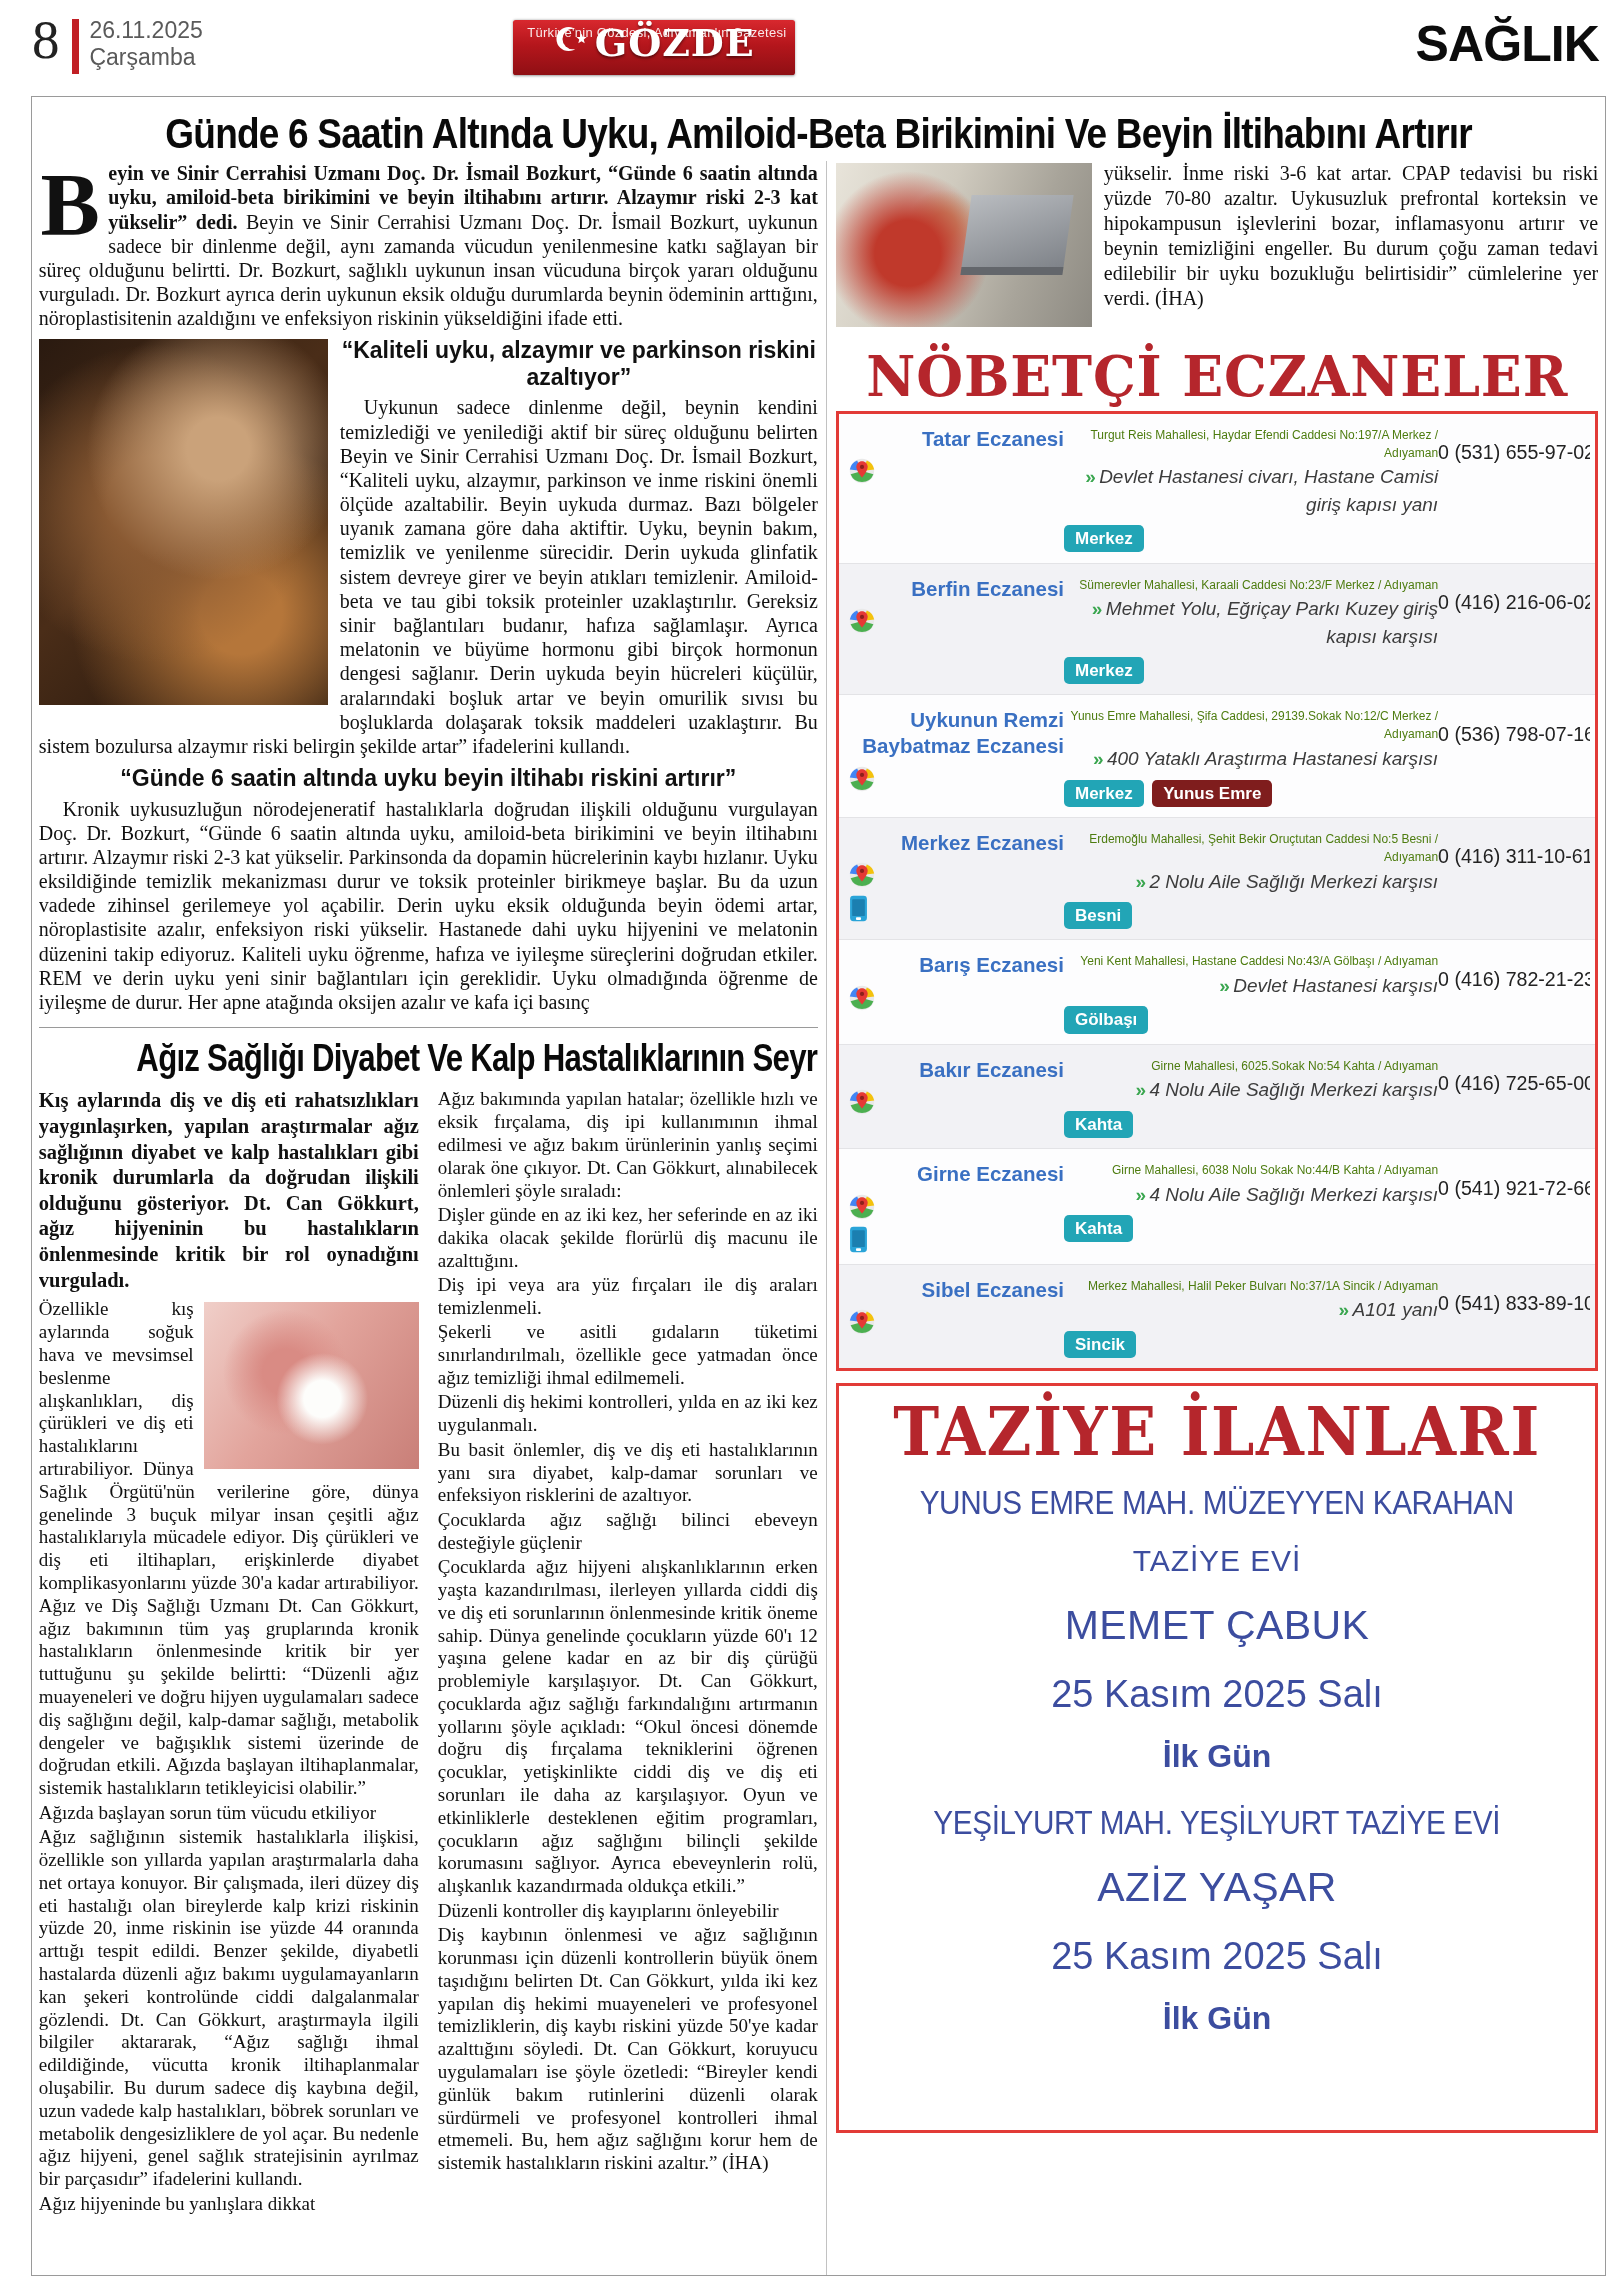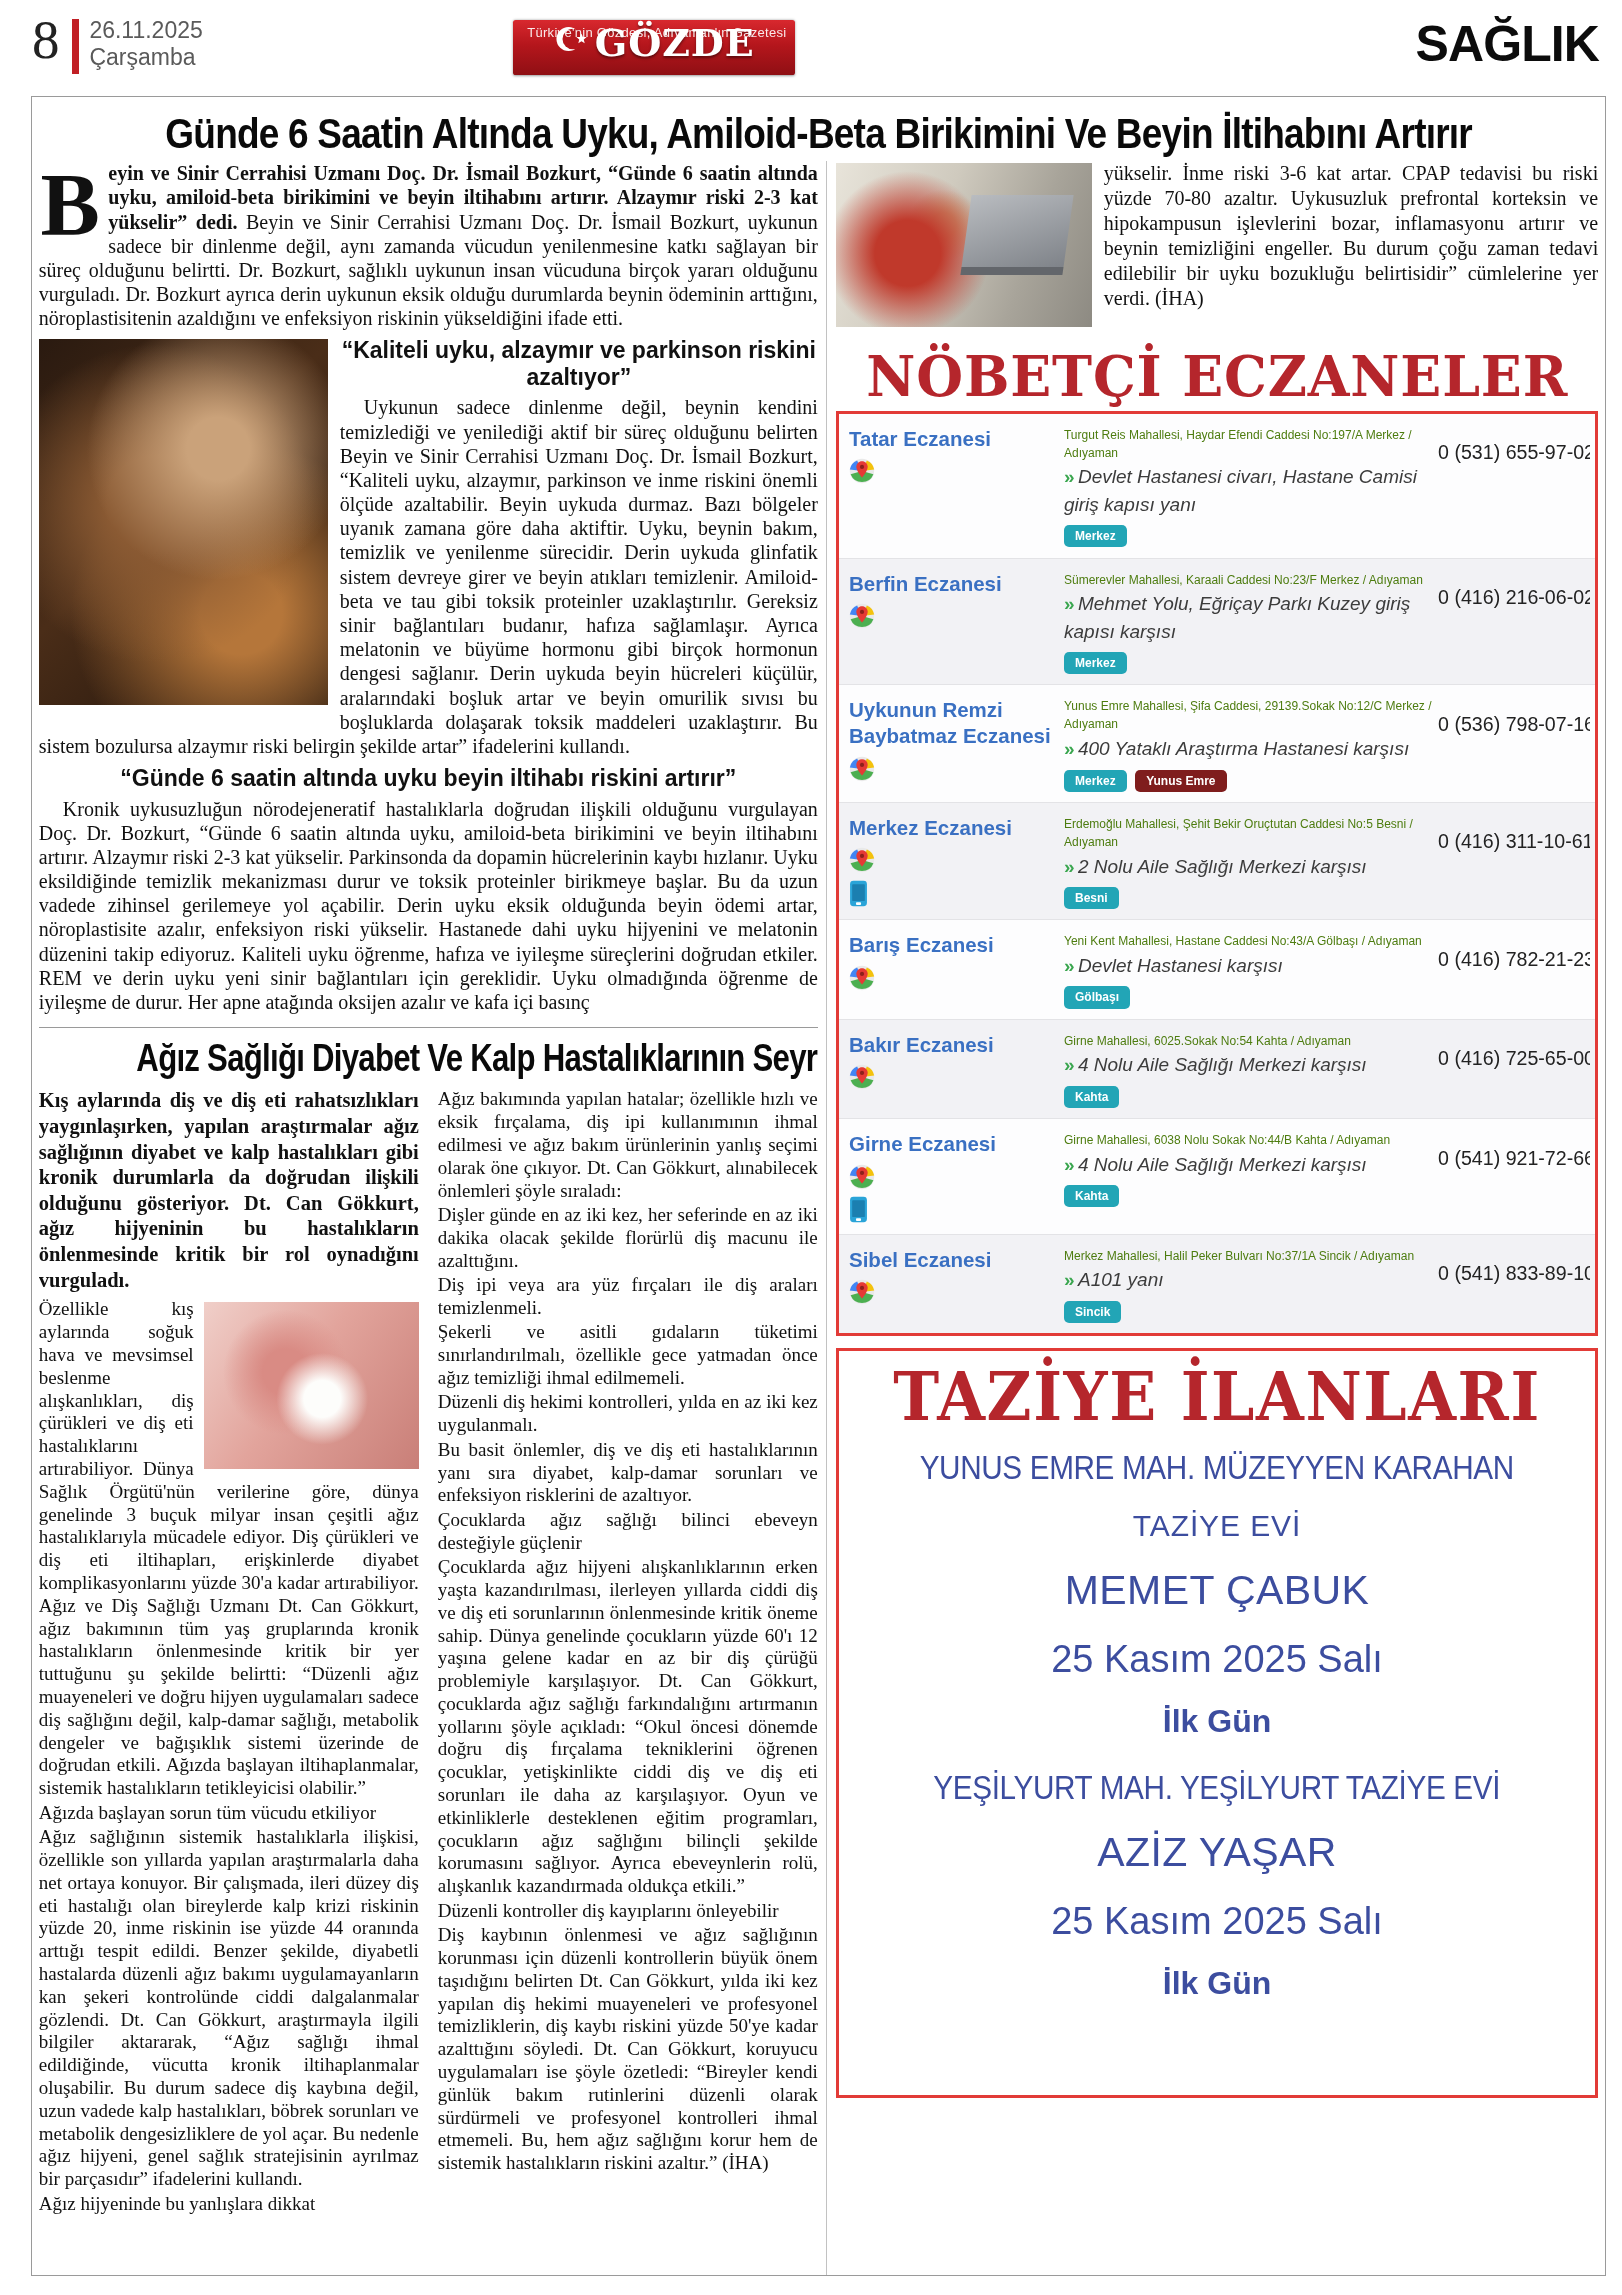--- a/index.html
+++ b/index.html
@@ -42,30 +42,30 @@
   .photo-desk { float:left; width:256px; height:164px; margin:1.7px 12px 1.7px 0;
       background: radial-gradient(circle at 28% 55%, #c0392b 0 16%, transparent 40%),
                   radial-gradient(circle at 42% 38%, #caa27a 0 7%, transparent 20%),
                   linear-gradient(110deg,#e8e4da 0%, #cfcabe 40%, #a8a49a 72%, #8d8a82 100%);
       position:relative; }
   .photo-desk::after { content:""; position:absolute; right:24px; top:32px; width:102px; height:72px; background:linear-gradient(160deg,#b9bcc0,#7f8389); transform:skewX(-8deg); border-bottom:8.5px solid #63666b; }
 
   
   .ph-title { font-family:"DejaVu Serif",serif; font-weight:bold; color:#b5262c; font-size:56px; text-align:center; letter-spacing:0.9px; line-height:1; padding:8.5px 0 6.8px 0; white-space:nowrap; transform:scaleX(0.96); transform-origin:center; }
   .ph-box { border:3.4px solid #e23b37; background:#fdfdfe; }
-  .ph-row { display:grid; grid-template-columns:215px 1fr 152px; padding:12px 5.1px 10.2px 10.2px; border-bottom:0.9px solid #e3e3e6; font-family:"Liberation Sans",sans-serif; }
+  .ph-row { display:grid; grid-template-columns:215px 1fr 152px; padding:12px 5.1px 10.2px 10.2px; border-bottom:0.9px solid #e3e3e6; font-family:"Liberation Sans",sans-serif;text-align:right; }
   .ph-row:nth-child(even) { background:#f2f2f5; }
   .ph-row:last-child { border-bottom:none; }
   .ph-name { color:#3a70c2; font-weight:bold; font-size:20.5px; line-height:1.25; }
   .ph-icons { display:flex; flex-direction:column; gap:6.8px; margin-top:6.8px; }
   .ph-addr { font-size:12px; color:#4d7c0f; line-height:1.5; }
   .ph-note { font-size:19px; color:#3c3c3c; font-style:italic; line-height:1.45; margin-top:1.7px; }
   .ph-note .mark { color:#3aa64f; font-weight:bold; font-style:normal; margin-right:3.4px; }
   .ph-badges { margin-top:6.8px; display:flex; gap:8.5px; }
-  .badge { display:inline-block; color:#fff; font-weight:bold; font-size:12px; padding:5.1px 11px; border-radius:5.1px; line-height:1; }
+  .badge { display:inline-block; color:#fff; font-weight:bold; font-size:17px; padding:5.1px 11px; border-radius:5.1px; line-height:1; }
   .badge.teal { background:#22a5b6; }
   .badge.gray { background:#7f1d1d; }
   .ph-phone { font-size:19.6px; color:#222; white-space:nowrap; overflow:hidden; padding-top:15.4px; }
 
   
   .tz-box { border:3.4px solid #e23b37; margin-top:12px; text-align:center; padding:12px 8.5px 17px 8.5px; height:750px; overflow:hidden; }
   .tz-title { font-family:"DejaVu Serif",serif; font-weight:bold; color:#b5262c; font-size:67px; letter-spacing:1.7px; line-height:1; white-space:nowrap; display:inline-block; transform:scaleX(0.92); margin-bottom:19px; }
   .tz-ann { color:#3c4d9f; font-family:"Liberation Sans",sans-serif; margin-bottom:29px; }
   .tz-line1 { font-size:33px; letter-spacing:-0.4px; white-space:nowrap; transform:scaleX(0.9); transform-origin:center; margin-bottom:22px; }
   .tz-line2 { font-size:30px; margin-bottom:24px; letter-spacing:0.9px; }

